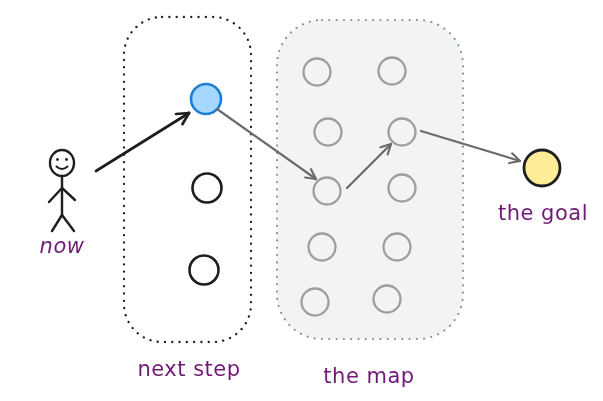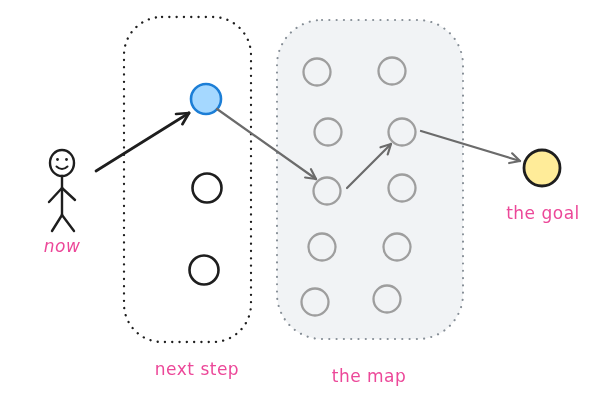--- a/index.html
+++ b/index.html
@@ -14,23 +14,23 @@
   .stage svg {
     position: absolute;
     left: 0; top: 0;
     width: 100%; height: 100%;
     display: block;
   }
   .lbl {
     position: absolute;
     transform: translate(-50%, -50%);
     font-family: "DejaVu Sans", sans-serif;
-    font-size: 17px;
+    font-size: 21px;
     letter-spacing: 0.5px;
-    color: #ec4899;
+    color: #701a75;
     white-space: nowrap;
     user-select: none;
   }
 </style>
 </head>
 <body>
 
 <div class="stage">
   <svg id="canvas" xmlns="http://www.w3.org/2000/svg" viewBox="0 0 603 401">
       <rect x="124" y="17" width="127" height="325" rx="38" ry="38" fill="none" stroke="#1e1e1e" stroke-width="2.3" stroke-dasharray="0.1 7.2" stroke-linecap="round"></rect>
@@ -75,16 +75,16 @@
         <line x1="391" y1="144" x2="387.6925976782693" y2="154.49100042332523"></line>
         <line x1="391" y1="144" x2="380.50899957667474" y2="147.3074023217307"></line>
       </g>
       <g stroke="#6b6b6b" stroke-width="2.2" fill="none" stroke-linecap="round">
         <line x1="421" y1="131" x2="520" y2="161"></line>
         <line x1="520" y1="161" x2="509.1892532003668" y2="163.03168738594817"></line>
         <line x1="520" y1="161" x2="512.1354794700493" y2="153.3091406959961"></line>
       </g>
     </svg>
   <div class="lbl" style="left: 62px; top: 246px; font-style: italic;">now</div>
-  <div class="lbl" style="left: 189px; top: 369px; margin-left: 8px;">next step</div>
+  <div class="lbl" style="left: 189px; top: 369px;">next step</div>
   <div class="lbl" style="left: 369px; top: 376px;">the map</div>
   <div class="lbl" style="left: 543px; top: 213px;">the goal</div>
 </div>
 
 </body></html>

